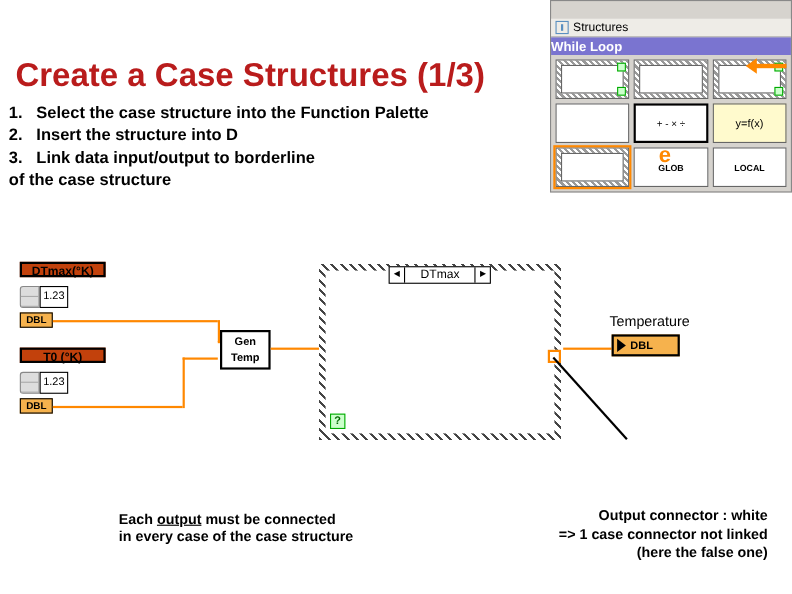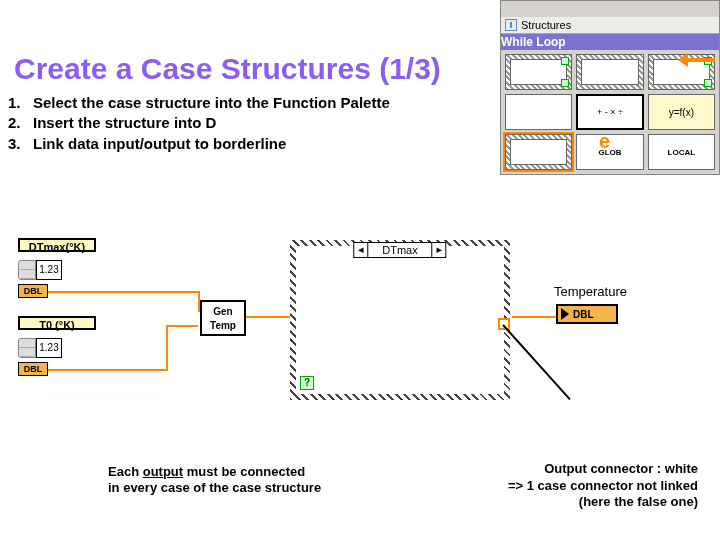--- a/index.html
+++ b/index.html
@@ -96,37 +96,37 @@
   }
 
   .sel-letter-e {
     position:absolute; top:130px; right:110px;
     color:#f80; font-size:20px; font-weight:bold;
   }
 
   
   .slide-title {
     position:absolute; top:52px; left:14px;
-    font-size:30px; font-weight:bold; color:#8b5cf6;
+    font-size:30px; font-weight:bold; color:#b91c1c;
   }
 
   
   .instr {
     position:absolute; top:93px; left:8px;
     font-size:15px; font-weight:bold; color:#000;
     line-height:1.35;
   }
   .instr .row { white-space:pre; }
 
   
   .diag { position:absolute; left:0; top:230px; width:720px; height:210px; }
 
   .ctrl-box {
     position:absolute; width:78px; height:14px;
-    border:2px solid #000; background:#fef9c3;
+    border:2px solid #000; background:#c2410c;
     font-size:11px; font-weight:bold; text-align:center;
     line-height:14px;
   }
   .spin {
     position:absolute; width:44px; height:20px;
     display:flex; align-items:center;
   }
   .spin .knob {
     width:18px;height:20px;background:#ddd;border:1px solid #888;border-radius:3px 0 0 3px;
     display:flex;flex-direction:column;
@@ -244,20 +244,21 @@
   <div class="orange-arrow-left"></div>
 </div>
 <span class="sel-letter-e">e</span>
 
 <div class="slide-title">Create a Case Structures (1/3)</div>
 
 <div class="instr">
   <div class="row">1.   Select the case structure into the Function Palette</div>
   <div class="row">2.   Insert the structure into D</div>
   <div class="row">3.   Link data input/output to borderline</div>
+  <div class="row">of the case structure</div>
 </div>
 
 <div class="diag">
 
   <div class="ctrl-box" style="left:18px;top:8px;">DTmax(°K)</div>
   <div class="spin" style="left:18px;top:30px;">
     <div class="knob">
         <span></span>
         <span></span>
       </div>

